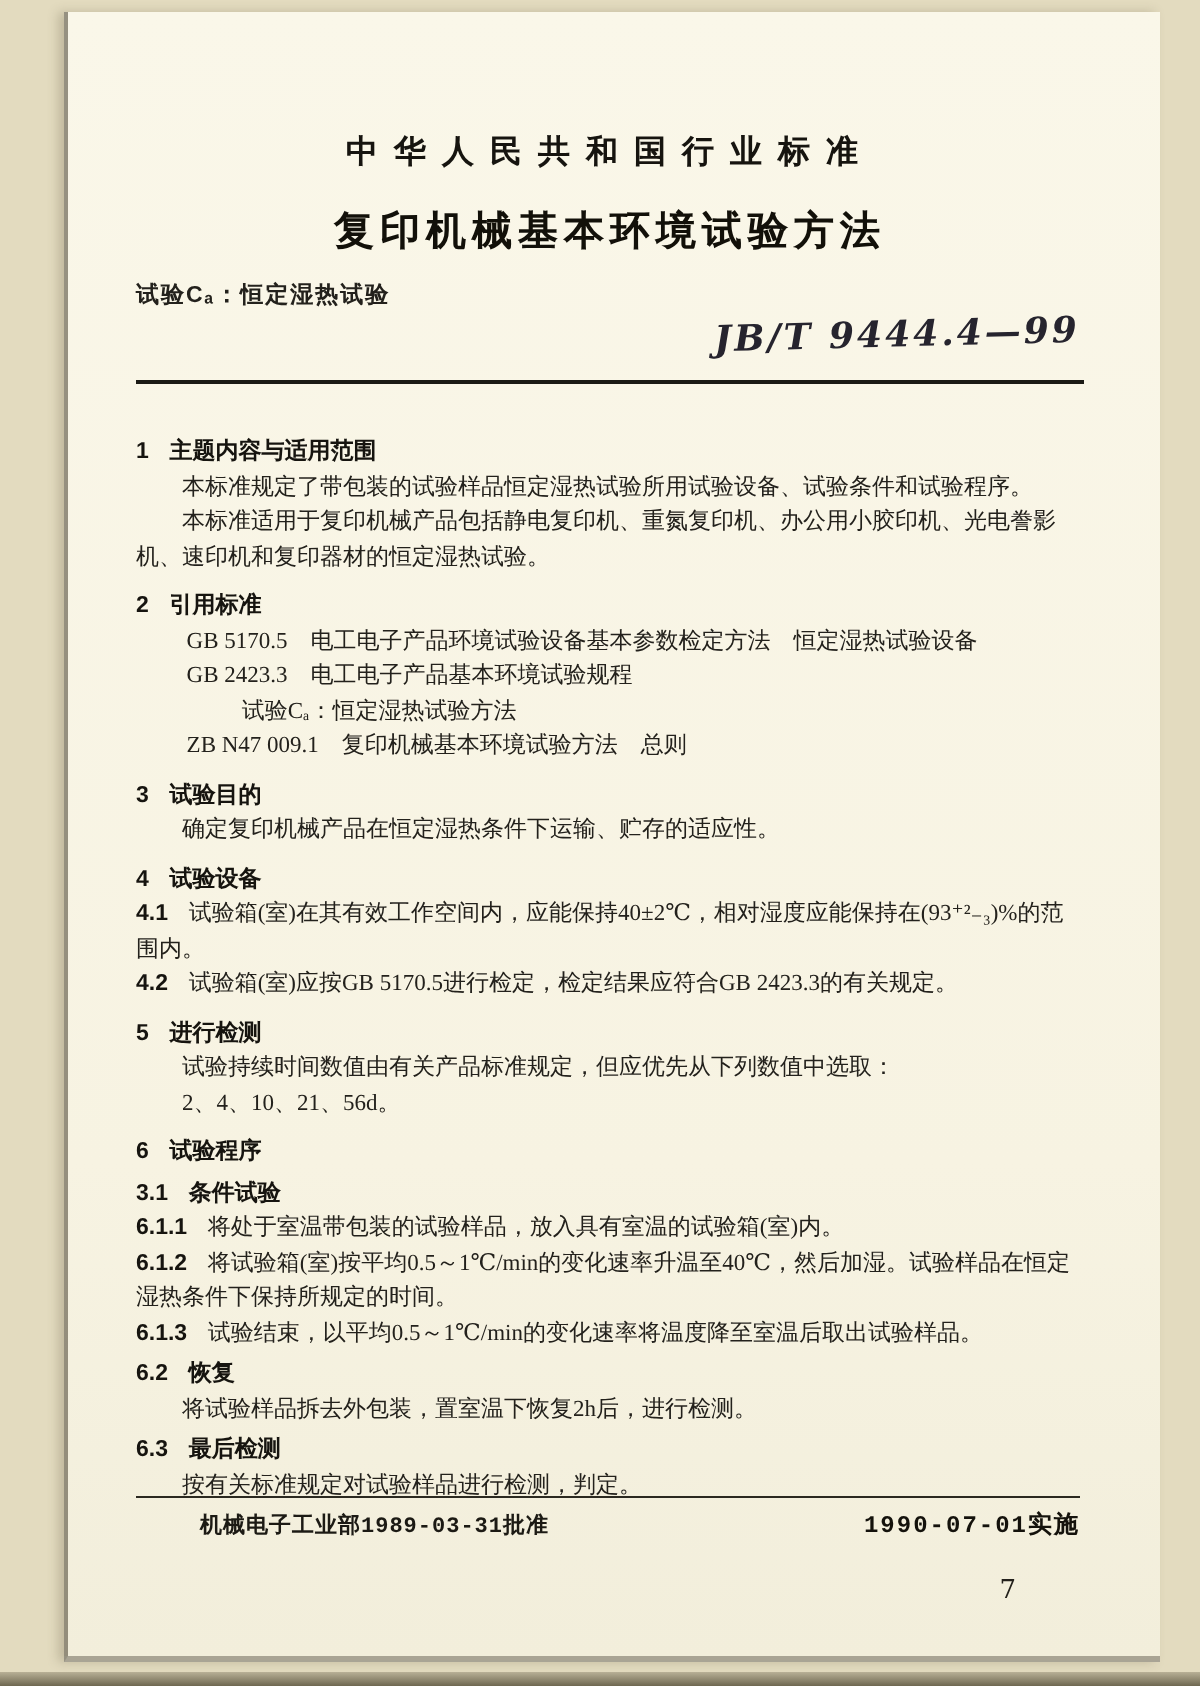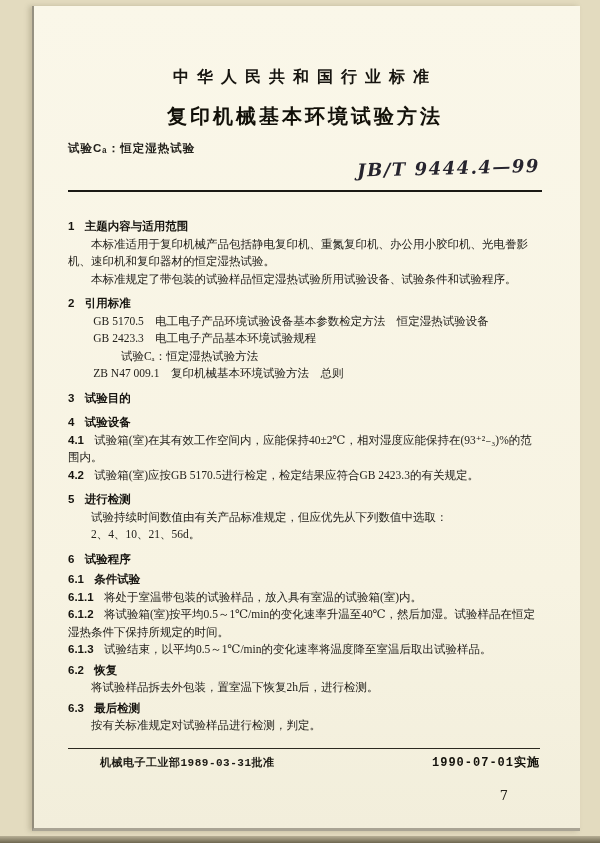--- a/index.html
+++ b/index.html
@@ -137,36 +137,37 @@
 
 <div class="scan">
   <div class="content">
     <div class="doc-kind">中华人民共和国行业标准</div>
     <div class="doc-title">复印机械基本环境试验方法</div>
     <div class="doc-subtitle">试验Cₐ：恒定湿热试验</div>
     <div class="std-no">JB/T 9444.4—99</div>
     <div class="rule-top"></div>
     <div class="body">
         <div class="line h1"><span class="no">1</span><span class="tx">主题内容与适用范围</span></div>
+        <div class="line p"><span class="tx">本标准规定了带包装的试验样品恒定湿热试验所用试验设备、试验条件和试验程序。</span></div>
         <div class="line p"><span class="tx">本标准适用于复印机械产品包括静电复印机、重氮复印机、办公用小胶印机、光电誊影机、速印机和复印器材的恒定湿热试验。</span></div>
-        <div class="line p"><span class="tx">本标准规定了带包装的试验样品恒定湿热试验所用试验设备、试验条件和试验程序。</span></div>
         <div class="line h1"><span class="no">2</span><span class="tx">引用标准</span></div>
         <div class="line ref"><span class="tx">GB 5170.5　电工电子产品环境试验设备基本参数检定方法　恒定湿热试验设备</span></div>
         <div class="line ref"><span class="tx">GB 2423.3　电工电子产品基本环境试验规程</span></div>
         <div class="line ref2"><span class="tx">试验Cₐ：恒定湿热试验方法</span></div>
         <div class="line ref"><span class="tx">ZB N47 009.1　复印机械基本环境试验方法　总则</span></div>
         <div class="line h1"><span class="no">3</span><span class="tx">试验目的</span></div>
+        <div class="line p"><span class="tx">确定复印机械产品在恒定湿热条件下运输、贮存的适应性。</span></div>
         <div class="line h1"><span class="no">4</span><span class="tx">试验设备</span></div>
         <div class="line num"><span class="no">4.1</span><span class="tx">试验箱(室)在其有效工作空间内，应能保持40±2℃，相对湿度应能保持在(93⁺²₋₃)%的范围内。</span></div>
         <div class="line num"><span class="no">4.2</span><span class="tx">试验箱(室)应按GB 5170.5进行检定，检定结果应符合GB 2423.3的有关规定。</span></div>
         <div class="line h1"><span class="no">5</span><span class="tx">进行检测</span></div>
         <div class="line p"><span class="tx">试验持续时间数值由有关产品标准规定，但应优先从下列数值中选取：</span></div>
         <div class="line p"><span class="tx">2、4、10、21、56d。</span></div>
         <div class="line h1"><span class="no">6</span><span class="tx">试验程序</span></div>
-        <div class="line sub"><span class="no">6.1</span><span class="tx">条件试验</span></div>
+        <div class="line sub"><span class="no">3.1</span><span class="tx">条件试验</span></div>
         <div class="line num"><span class="no">6.1.1</span><span class="tx">将处于室温带包装的试验样品，放入具有室温的试验箱(室)内。</span></div>
         <div class="line num"><span class="no">6.1.2</span><span class="tx">将试验箱(室)按平均0.5～1℃/min的变化速率升温至40℃，然后加湿。试验样品在恒定湿热条件下保持所规定的时间。</span></div>
         <div class="line num"><span class="no">6.1.3</span><span class="tx">试验结束，以平均0.5～1℃/min的变化速率将温度降至室温后取出试验样品。</span></div>
         <div class="line sub"><span class="no">6.2</span><span class="tx">恢复</span></div>
         <div class="line p"><span class="tx">将试验样品拆去外包装，置室温下恢复2h后，进行检测。</span></div>
         <div class="line sub"><span class="no">6.3</span><span class="tx">最后检测</span></div>
         <div class="line p"><span class="tx">按有关标准规定对试验样品进行检测，判定。</span></div>
       </div>
   </div>
 

